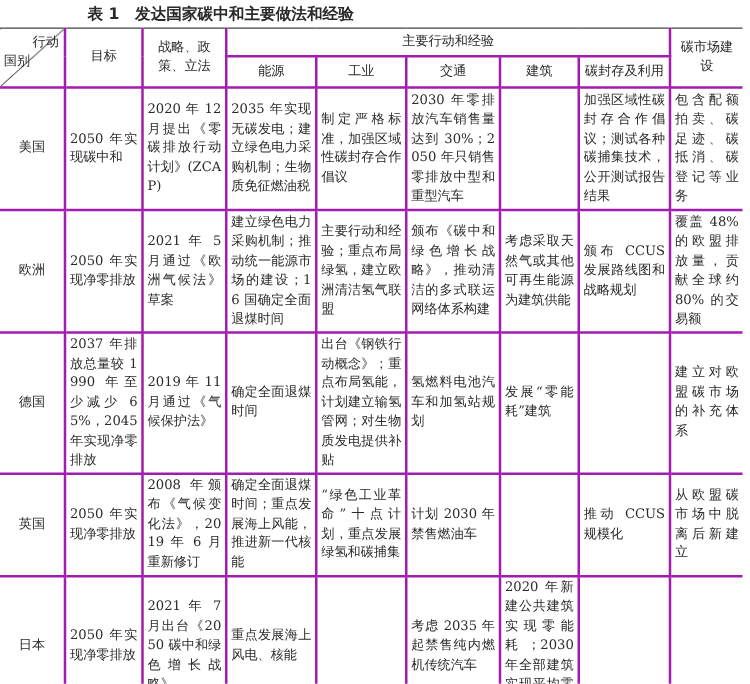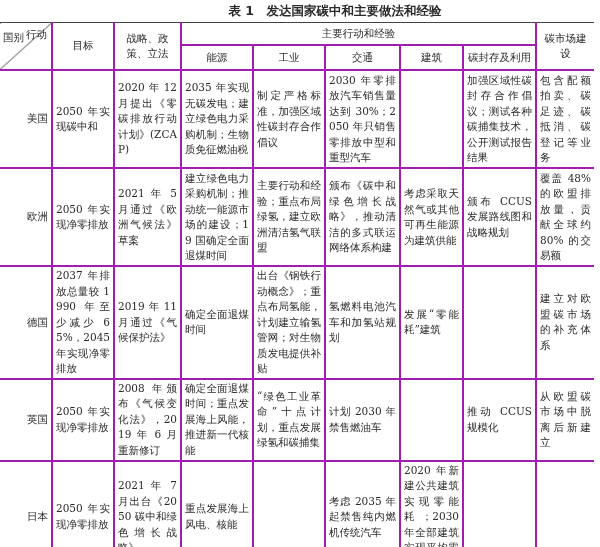--- a/index.html
+++ b/index.html
@@ -1,30 +1,30 @@
 <!DOCTYPE html>
 <html><head>
 <meta charset="utf-8">
 <style>
   html, body { margin: 0; padding: 0; background: #ffffff; }
   body { width: 600px; height: 547px; overflow: hidden; font-family: "DejaVu Serif", "Liberation Serif", serif; color: #2a2a2a; }
-  .caption { text-align: center; font-family: "DejaVu Sans", "Liberation Sans", sans-serif; font-weight: bold; font-size: 12.5px; height: 22px; line-height: 22px; margin-left: 70px; }
+  .caption { font-family: "DejaVu Sans", "Liberation Sans", sans-serif; font-weight: bold; font-size: 12.5px; height: 22px; line-height: 22px; margin-left: 70px; }
   table { border-collapse: collapse; width: 594px; margin-left: 0; table-layout: fixed; font-size: 10.5px; line-height: 15.5px; }
   th, td { border: 2px solid #a21caf; padding: 1px 3px; vertical-align: middle; word-break: break-all; }
   th { font-weight: normal; text-align: center; }
   table { border-left: none; border-right: none; }
   tr > *:first-child { border-left: none; }
   tr > *:last-child { border-right: none; }
   thead tr:first-child th { border-top: 1.5px solid #444; }
   tbody tr:last-child td { border-bottom: 1.5px solid #444; }
-  td.country { text-align: right; }
+  td.country { text-align: center; }
   td { text-align: justify; }
   .diag { position: relative; height: 44px; padding: 0; background: linear-gradient(to bottom right, transparent calc(50% - 0.7px), #444 50%, transparent calc(50% + 0.7px)); font-family: Liberation Mono, monospace; }
   .diag .tr { position: absolute; right: 4px; top: 5px; }
-  .diag .bl { position: absolute; left: 3px; bottom: 23px; margin-top: 26px; }
+  .diag .bl { position: absolute; left: 3px; bottom: 11px; margin-top: 26px; }
   .hdr-row1 th { height: 19px; }
   .hdr-row2 th { height: 21px; }
 </style>
 </head>
 <body>
 
 <div class="caption">表 1　发达国家碳中和主要做法和经验</div>
 
 <table>
   <colgroup>
@@ -66,21 +66,21 @@
       <td>制定严格标准，加强区域性碳封存合作倡议</td>
       <td>2030 年零排放汽车销售量达到 30%；2050 年只销售零排放中型和重型汽车</td>
       <td></td>
       <td>加强区域性碳封存合作倡议；测试各种碳捕集技术，公开测试报告结果</td>
       <td>包含配额拍卖、碳足迹、碳抵消、碳登记等业务</td>
     </tr>
     <tr style="height:98px">
       <td class="country">欧洲</td>
       <td>2050 年实现净零排放</td>
       <td>2021 年 5 月通过《欧洲气候法》草案</td>
-      <td>建立绿色电力采购机制；推动统一能源市场的建设；19 国确定全面退煤时间</td>
+      <td>建立绿色电力采购机制；推动统一能源市场的建设；16 国确定全面退煤时间</td>
       <td>主要行动和经验；重点布局绿氢，建立欧洲清洁氢气联盟</td>
       <td>颁布《碳中和绿色增长战略》，推动清洁的多式联运网络体系构建</td>
       <td>考虑采取天然气或其他可再生能源为建筑供能</td>
       <td>颁布 CCUS 发展路线图和战略规划</td>
       <td>覆盖 48% 的欧盟排放量，贡献全球约 80% 的交易额</td>
     </tr>
     <tr style="height:108px">
       <td class="country">德国</td>
       <td>2037 年排放总量较 1990 年至少减少 65%，2045 年实现净零排放</td>
       <td>2019 年 11 月通过《气候保护法》</td>

